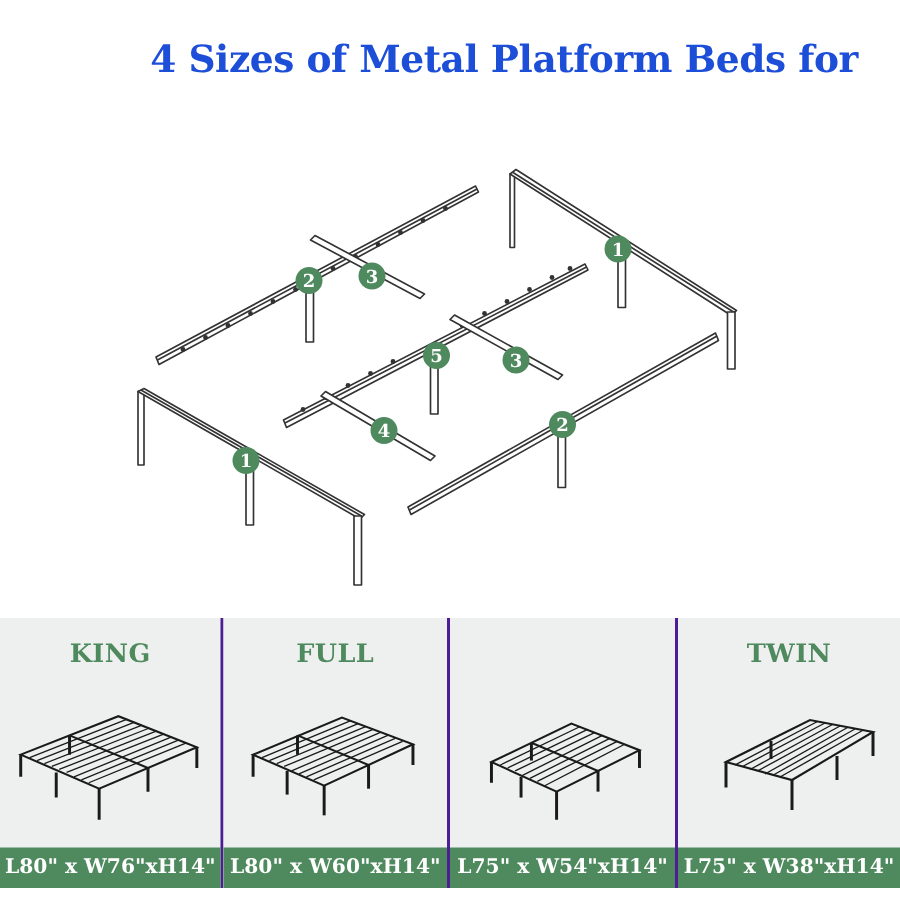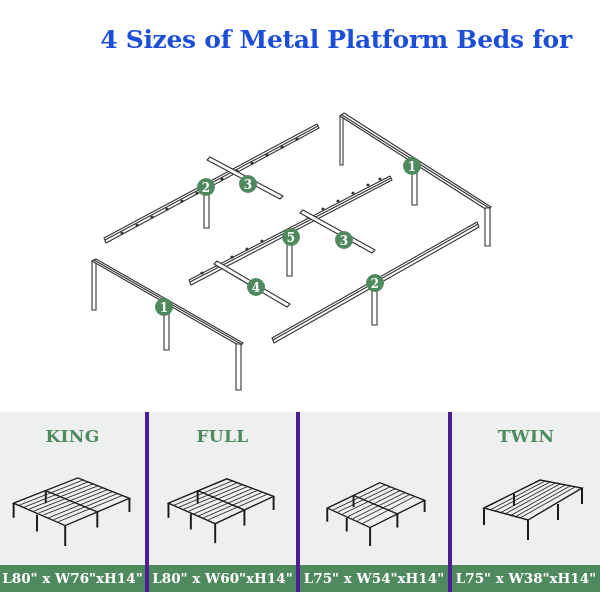--- a/index.html
+++ b/index.html
@@ -1,20 +1,20 @@
 <!DOCTYPE html>
 <html><head>
 <meta charset="utf-8">
 <style>
   html, body { margin:0; padding:0; }
   body { width:600px; height:600px; background:#ffffff; position:relative; overflow:hidden; font-family:"DejaVu Serif", serif; }
   .title { position:absolute; left:0; top:22px; width:600px; text-align:center; color:#1d4ed8; font-family:"DejaVu Serif", serif; font-weight:bold; font-size:25px; line-height:36px; letter-spacing:-0.3px;margin-left:36px; }
   .diagram { position:absolute; left:0; top:105px; width:600px; height:295px; }
   .sizes { position:absolute; left:0; top:412px; width:600px; height:180px; display:flex; }
-  .panel { position:relative; height:180px; background:#eef0ef; border-right:4px solid #4c1d95; box-sizing:border-box; }
+  .panel { position:relative; height:180px; background:#eef0ef; border-right:2px solid #4c1d95; box-sizing:border-box; }
   .panel:last-child { border-right:none;text-decoration:underline; }
   .panel-title { position:absolute; left:0; top:14px; width:100%; text-align:center; color:#4e8a5e; font-weight:bold; font-size:17px; font-family:"DejaVu Serif", serif; letter-spacing:0.3px; }
   .panel-img { position:absolute; left:0; top:48px; width:100%; height:100px; }
   .panel-dims { position:absolute; left:0; bottom:0; width:100%; height:27px; background:#4f8a5f; color:#ffffff; font-weight:bold; font-size:13.5px; font-family:"DejaVu Serif", serif; text-align:center; line-height:27px; white-space:nowrap; }
   .badge-text { font-family:"DejaVu Serif", serif; font-weight:bold; font-size:12px; fill:#ffffff; }
 </style>
 </head>
 <body>
 
 <div class="title">

